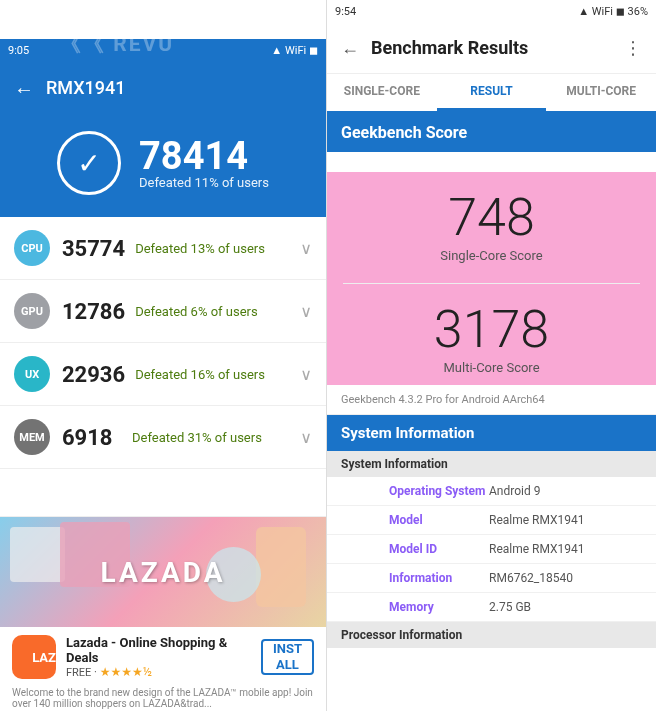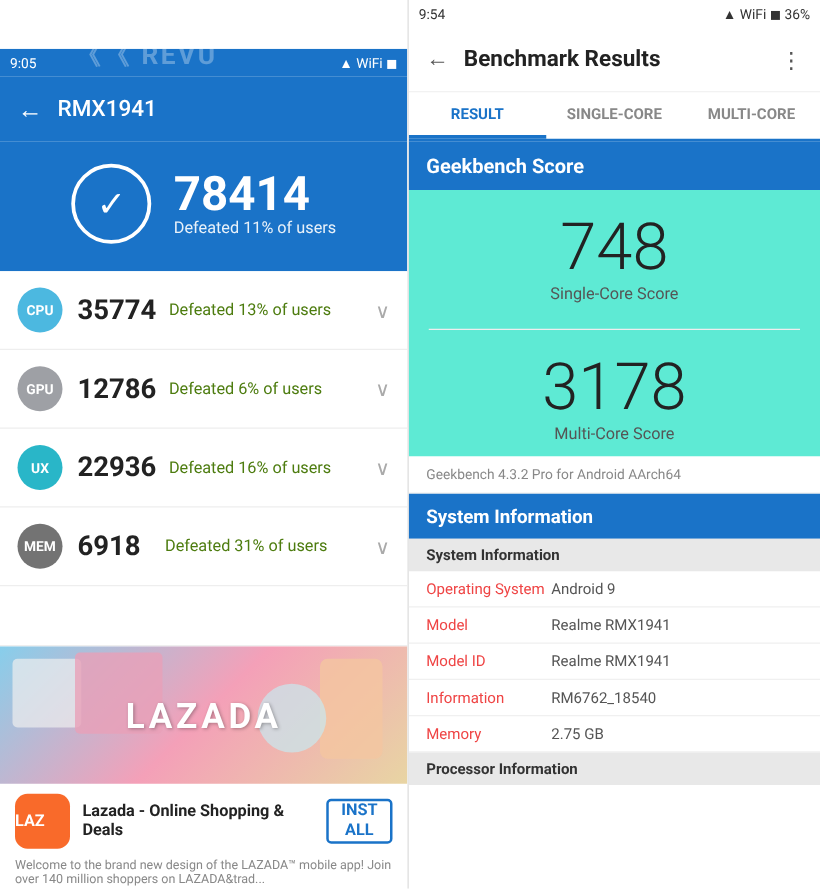--- a/index.html
+++ b/index.html
@@ -108,21 +108,21 @@
       text-shadow: 1px 1px 3px rgba(0,0,0,0.3);
       letter-spacing: 3px;
       position: relative; z-index: 2;
     }
     .ad-item-row {
       display: flex; align-items: center; padding: 8px 12px; gap: 10px;
     }
     .ad-logo {
       width: 44px; height: 44px; border-radius: 10px;
       background: #f96a2a;
-      display: flex; align-items: center; justify-content: flex-start;
+      display: flex; align-items: center; justify-content: flex-end;
       color: #fff; font-size: 13px; font-weight: bold; flex-shrink: 0;
     }
     .ad-info { flex: 1; }
     .ad-title { font-size: 13px; font-weight: bold; color: #222; }
     .ad-subtitle { font-size: 11px; color: #555; }
     .ad-stars { color: #f5a623; font-size: 12px; }
     .install-btn {
       border: 2px solid #1a73c8;
       color: #1a73c8;
       font-size: 13px; font-weight: bold;
@@ -192,21 +192,22 @@
       font-size: 16px; font-weight: bold;
       padding: 10px 14px;
     }
 
     .scores-section {
       display: flex;
       flex-direction: column;
       align-items: center;
       padding: 20px 0 10px;
       gap: 20px;
-      background: #5eead4;
+      background: #f9a8d4;
+      margin-top: 20px;
     }
     .score-block { text-align: center; }
     .score-big { font-size: 52px; font-weight: 300; color: #222; line-height: 1; }
     .score-label { font-size: 13px; color: #555; margin-top: 4px; }
 
     .divider-line { width: 90%; height: 1px; background: #eee; margin: 0 auto; }
 
     .geekbench-version {
       font-size: 11px; color: #888;
       padding: 8px 14px;
@@ -225,21 +226,21 @@
       background: #e8e8e8;
       font-size: 12px; font-weight: bold; color: #333;
       padding: 6px 14px;
     }
     .sys-row {
       display: flex;
       padding: 7px 14px;
       border-bottom: 1px solid #f0f0f0;
       font-size: 12px;
     }
-    .sys-row .sys-key { color: #ef4444; font-weight: 400; width: 100px; flex-shrink: 0; }
+    .sys-row .sys-key { color: #8b5cf6; font-weight: 700; width: 100px; flex-shrink: 0; margin-left: 48px; }
     .sys-row .sys-val { color: #555; flex: 1; }
 
     .processor-label {
       background: #e8e8e8;
       font-size: 12px; font-weight: bold; color: #333;
       padding: 6px 14px;
     }
   </style>
 </head>
 <body>
@@ -302,20 +303,24 @@
       <div style="position:absolute;right:20px;top:10px;width:50px;height:80px;background:#f4c6a0;border-radius:6px;opacity:0.8;"></div>
       <div style="position:absolute;right:65px;top:30px;width:55px;height:55px;background:#c8e8f0;border-radius:50%;opacity:0.7;"></div>
       <span class="ad-banner-text">LAZADA</span>
     </div>
     <div class="ad-item-row">
       <div class="ad-logo">
         <span>LAZ</span>
       </div>
       <div class="ad-info">
         <div class="ad-title">Lazada - Online Shopping &amp; Deals</div>
+        <div class="ad-subtitle">
+          <span>FREE · </span>
+          <span class="ad-stars">★★★★½</span>
+        </div>
       </div>
       <div class="install-btn">INST<br>ALL</div>
     </div>
     <div class="ad-desc">Welcome to the brand new design of the LAZADA™ mobile app! Join over 140 million shoppers on LAZADA&amp;trad...</div>
     <div class="device-verification">Device Verification</div>
   </div>
 </div>
 
 <div class="right-panel">
 
@@ -324,22 +329,22 @@
     <span>▲ WiFi ◼ 36%</span>
   </div>
 
   <div class="right-header">
     <span class="back-arrow">←</span>
     <span class="header-title">Benchmark Results</span>
     <span class="menu-dots">⋮</span>
   </div>
 
   <div class="right-tabs">
+    <div class="right-tab">SINGLE-CORE</div>
     <div class="right-tab active">RESULT</div>
-    <div class="right-tab">SINGLE-CORE</div>
     <div class="right-tab">MULTI-CORE</div>
   </div>
 
   <div class="geekbench-header">Geekbench Score</div>
 
   <div class="scores-section">
     <div class="score-block">
       <div class="score-big">748</div>
       <div class="score-label">Single-Core Score</div>
     </div>

